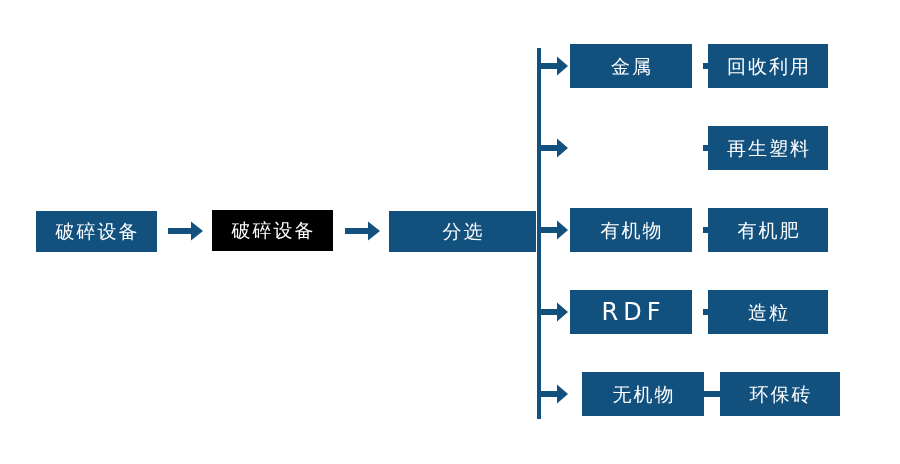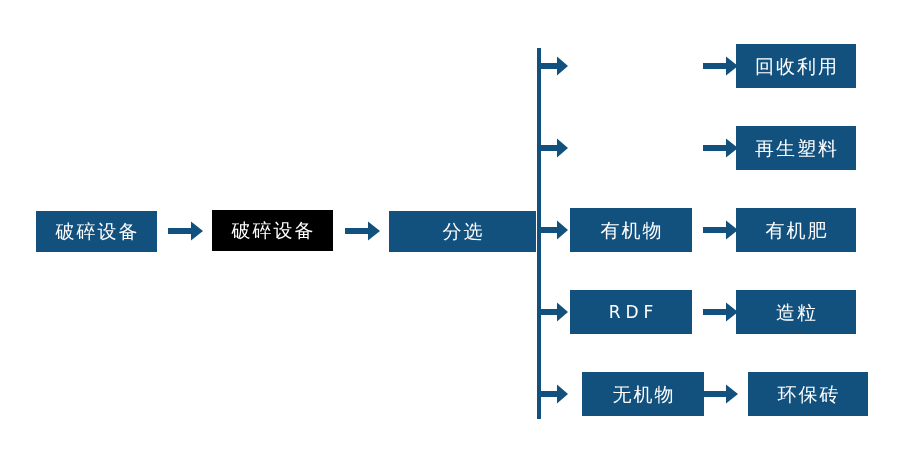--- a/index.html
+++ b/index.html
@@ -29,30 +29,30 @@
     font-weight: 400;
     letter-spacing: 2px;
     line-height: 1;
     text-indent: 2px;
     box-sizing: border-box;
     white-space: nowrap;
     user-select: none;
   }
   .node.blue  { background: #12507E; }
   .node.red   { background: #000000; }
-  .node.latin { letter-spacing: 5px; text-indent: 5px; font-size: 17px; }
+  .node.latin { letter-spacing: 5px; text-indent: 5px; font-size: 24px; }
 
   
   .node-main-1 { left: 36px;  top: 211px; width: 121px; height: 41px; }
   .node-main-2 { left: 212px; top: 210px; width: 121px; height: 41px; }
   .node-main-3 { left: 389px; top: 211px; width: 147px; height: 41px; }
 
   
   .node-mid   { left: 570px; width: 122px; height: 44px; }
-  .node-right { left: 736px; width: 120px; height: 44px; }
+  .node-right { left: 708px; width: 120px; height: 44px; }
 
   .r0 { top: 44px;  }
   .r1 { top: 126px; }
   .r2 { top: 208px; }
   .r3 { top: 290px; }
   .r4 { top: 372px; margin-left: 12px; }
 
   
   .arrow {
     position: absolute;
@@ -139,20 +139,21 @@
     <svg viewBox="0 0 32 24" xmlns="http://www.w3.org/2000/svg" aria-hidden="true">
       <path d="M0 9 H20 V2.5 L31 12 L20 21.5 V15 H0 Z" fill="#12507E"></path>
     </svg>
   </div>
   <div class="branch-arrow b4">
     <svg viewBox="0 0 32 24" xmlns="http://www.w3.org/2000/svg" aria-hidden="true">
       <path d="M0 9 H20 V2.5 L31 12 L20 21.5 V15 H0 Z" fill="#12507E"></path>
     </svg>
   </div>
 
+  <div class="node blue node-mid r0">金属</div>
   <div class="arrow arrow-mid am0">
     <svg viewBox="0 0 36 26" xmlns="http://www.w3.org/2000/svg" aria-hidden="true">
       <path d="M0 10 H23 V3.5 L35 13 L23 22.5 V16 H0 Z" fill="#12507E"></path>
     </svg>
   </div>
   <div class="node blue node-right r0">回收利用</div>
 
   <div class="arrow arrow-mid am1">
     <svg viewBox="0 0 36 26" xmlns="http://www.w3.org/2000/svg" aria-hidden="true">
       <path d="M0 10 H23 V3.5 L35 13 L23 22.5 V16 H0 Z" fill="#12507E"></path>

